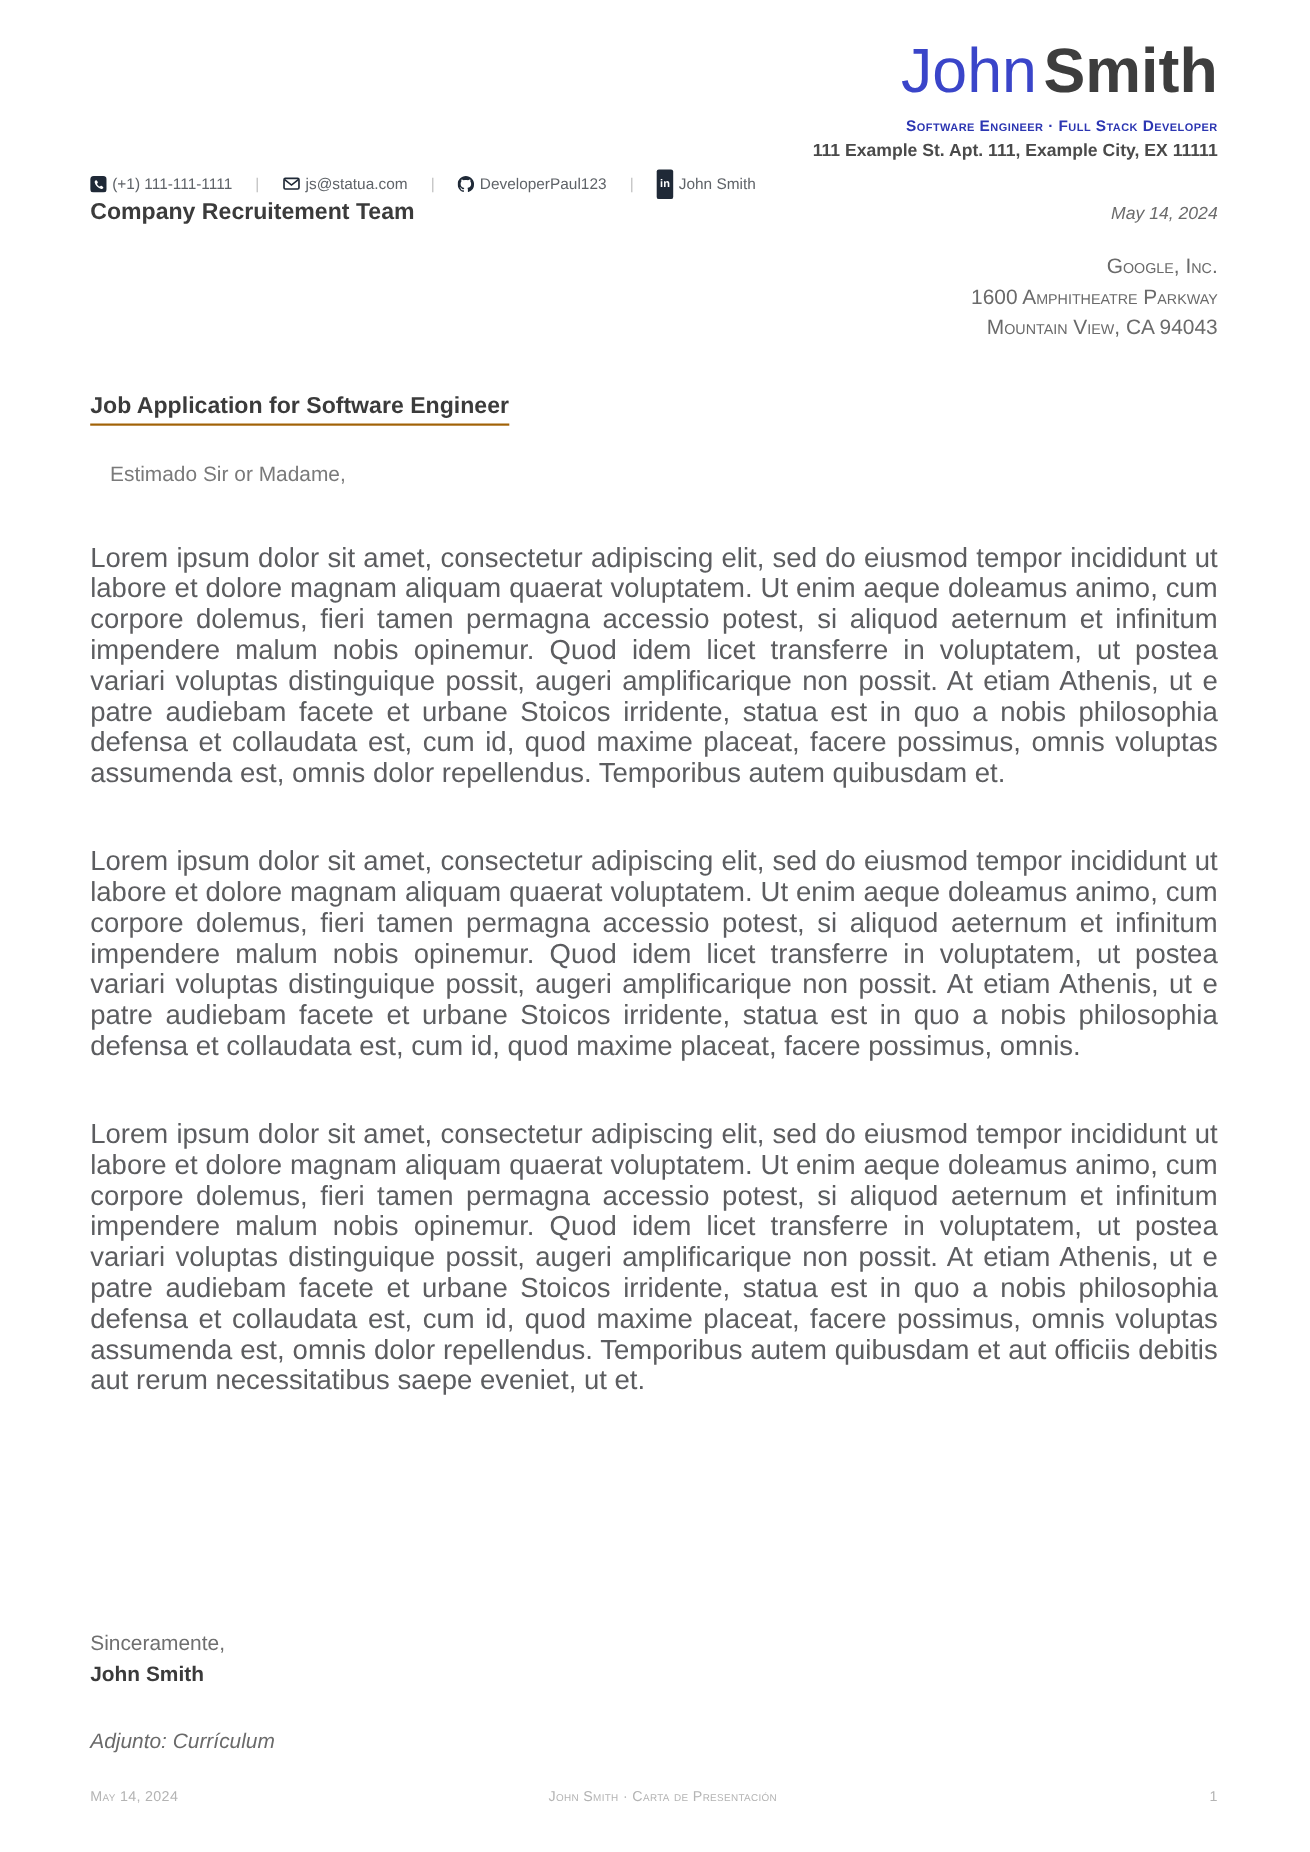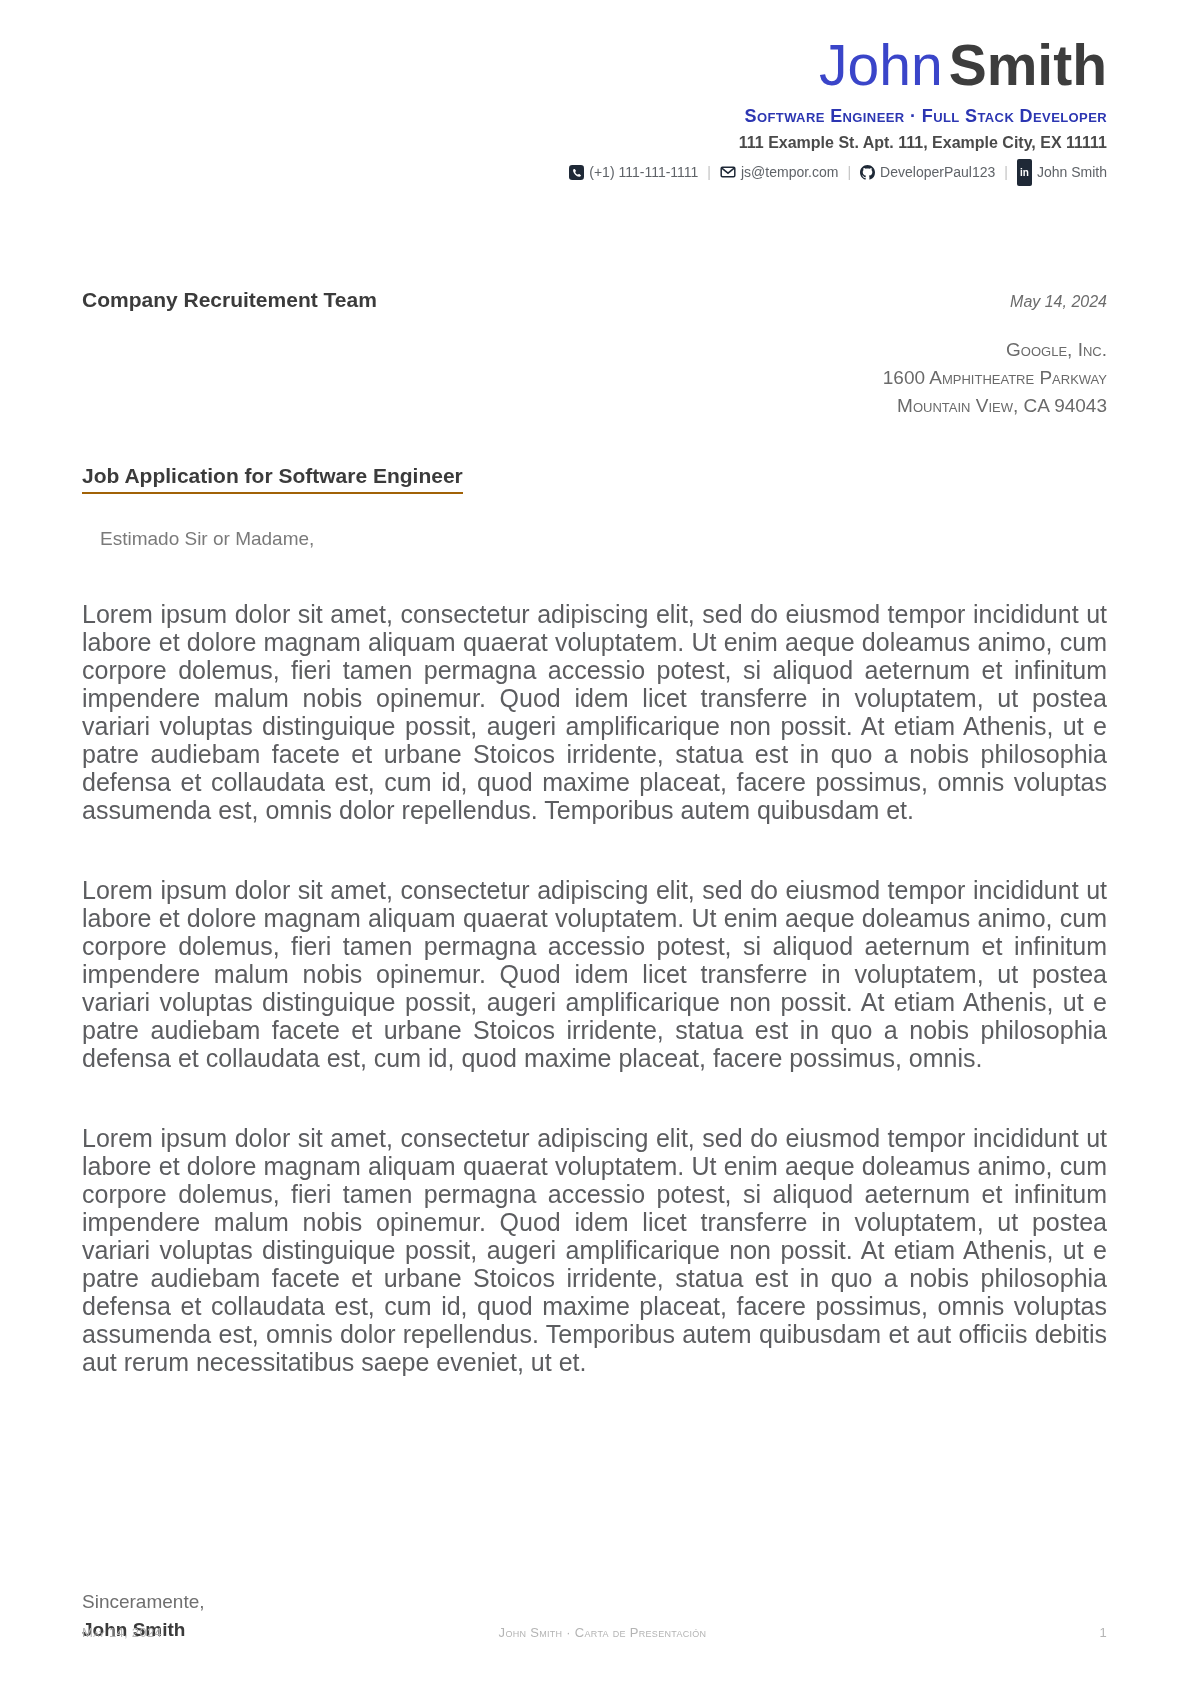--- a/index.html
+++ b/index.html
@@ -11,36 +11,36 @@
   }
   .content { padding:36px 84px 0 82px; }
 
   
   .header { text-align:right; }
   .name { font-size:57px; line-height:1.05; letter-spacing:0; }
   .name .first { font-weight:200; color:#3a45c9; }
   .name .last  { font-weight:700; color:#3d3d3d; margin-left:6px; }
   .subtitle {
     margin-top:10px; font-variant:small-caps; font-weight:600;
-    font-size:18px; color:#2c36b2; letter-spacing:0.4px;
+    font-size:14px; color:#2c36b2; letter-spacing:0.4px;
   }
   .hdr-address { margin-top:7px; font-weight:700; font-size:16px; color:#4a4a4a; }
   .contact-line { margin-top:7px; font-size:14px; color:#5f6368;
-    display:flex; justify-content:flex-end; align-items:center; gap:9px; }
+    display:flex; justify-content:flex-start; align-items:center; gap:21px; }
   .contact-item { display:inline-flex; align-items:center; gap:5px; }
   .sep { color:#c2c2c2; }
   .icon-svg { display:inline-block; vertical-align:-2px; }
   .li-badge {
     width:15px; height:27px; background:#1f2937; color:#fff; border-radius:2px;
     font-size:10px; font-weight:700; display:inline-flex;
     align-items:center; justify-content:center;
   }
 
   
-  .recipient-row { margin-top:102px; display:flex; justify-content:space-between; align-items:baseline; }
+  .recipient-row { display:flex; justify-content:space-between; align-items:baseline; }
   .recipient-heading { font-size:21px; font-weight:700; color:#3b3b3b; }
   .letter-date { font-style:italic; font-size:16px; color:#6b6b6b; }
   .company-block { margin-top:24px; font-size:19px; color:#6a6a6a;
     font-variant:small-caps; line-height:28px;text-align:right; }
 
   
   .job-title {
     margin-top:44px; display:inline-block; font-size:21px; font-weight:700;
     color:#3b3b3b; border-bottom:2px solid #a16207; padding-bottom:4px;
   }
@@ -84,21 +84,21 @@
               <path fill="#ffffff" d="M10.9 9.3c-.5-.5-1.4-1.1-1.8-1-.2.1-.4.3-.6.5-.1.2-.3.2-.6.1-.8-.4-1.6-1.2-2-2-.1-.2-.1-.4.1-.6.2-.2.5-.4.5-.6.1-.4-.5-1.4-1-1.8-.3-.3-.7-.3-1-.1-.5.4-.8 1-.7 1.6.2 1.2 1 2.6 2 3.6 1 1 2.4 1.8 3.6 2 .6.1 1.2-.2 1.6-.7.2-.3.2-.7-.1-1z"></path>
             </svg>
           <span>(+1) 111-111-1111</span>
         </span>
         <span class="sep">|</span>
         <span class="contact-item">
           <svg class="icon-svg" width="16" height="14" viewBox="0 0 16 14">
               <rect x="1.2" y="2.2" width="13.6" height="9.6" rx="1.2" fill="none" stroke="#1f2937" stroke-width="1.5"></rect>
               <path d="M1.8 3.2 8 8.2 14.2 3.2" fill="none" stroke="#1f2937" stroke-width="1.5"></path>
             </svg>
-          <span>js@tempor.com</span>
+          <span>js@statua.com</span>
         </span>
         <span class="sep">|</span>
         <span class="contact-item">
           <svg class="icon-svg" width="15" height="15" viewBox="0 0 16 16">
               <path fill="#1f2937" d="M8 0C3.58 0 0 3.58 0 8c0 3.54 2.29 6.53 5.47 7.59.4.07.55-.17.55-.38 0-.19-.01-.82-.01-1.49-2.01.37-2.53-.49-2.69-.94-.09-.23-.48-.94-.82-1.13-.28-.15-.68-.52-.01-.53.63-.01 1.08.58 1.23.82.72 1.21 1.87.87 2.33.66.07-.52.28-.87.51-1.07-1.78-.2-3.64-.89-3.64-3.95 0-.87.31-1.59.82-2.15-.08-.2-.36-1.02.08-2.12 0 0 .67-.21 2.2.82.64-.18 1.32-.27 2-.27s1.36.09 2 .27c1.53-1.04 2.2-.82 2.2-.82.44 1.1.16 1.92.08 2.12.51.56.82 1.27.82 2.15 0 3.07-1.87 3.75-3.65 3.95.29.25.54.73.54 1.48 0 1.07-.01 1.93-.01 2.2 0 .21.15.46.55.38A8.012 8.012 0 0 0 16 8c0-4.42-3.58-8-8-8z"></path>
             </svg>
           <span>DeveloperPaul123</span>
         </span>
         <span class="sep">|</span>
         <span class="contact-item">

